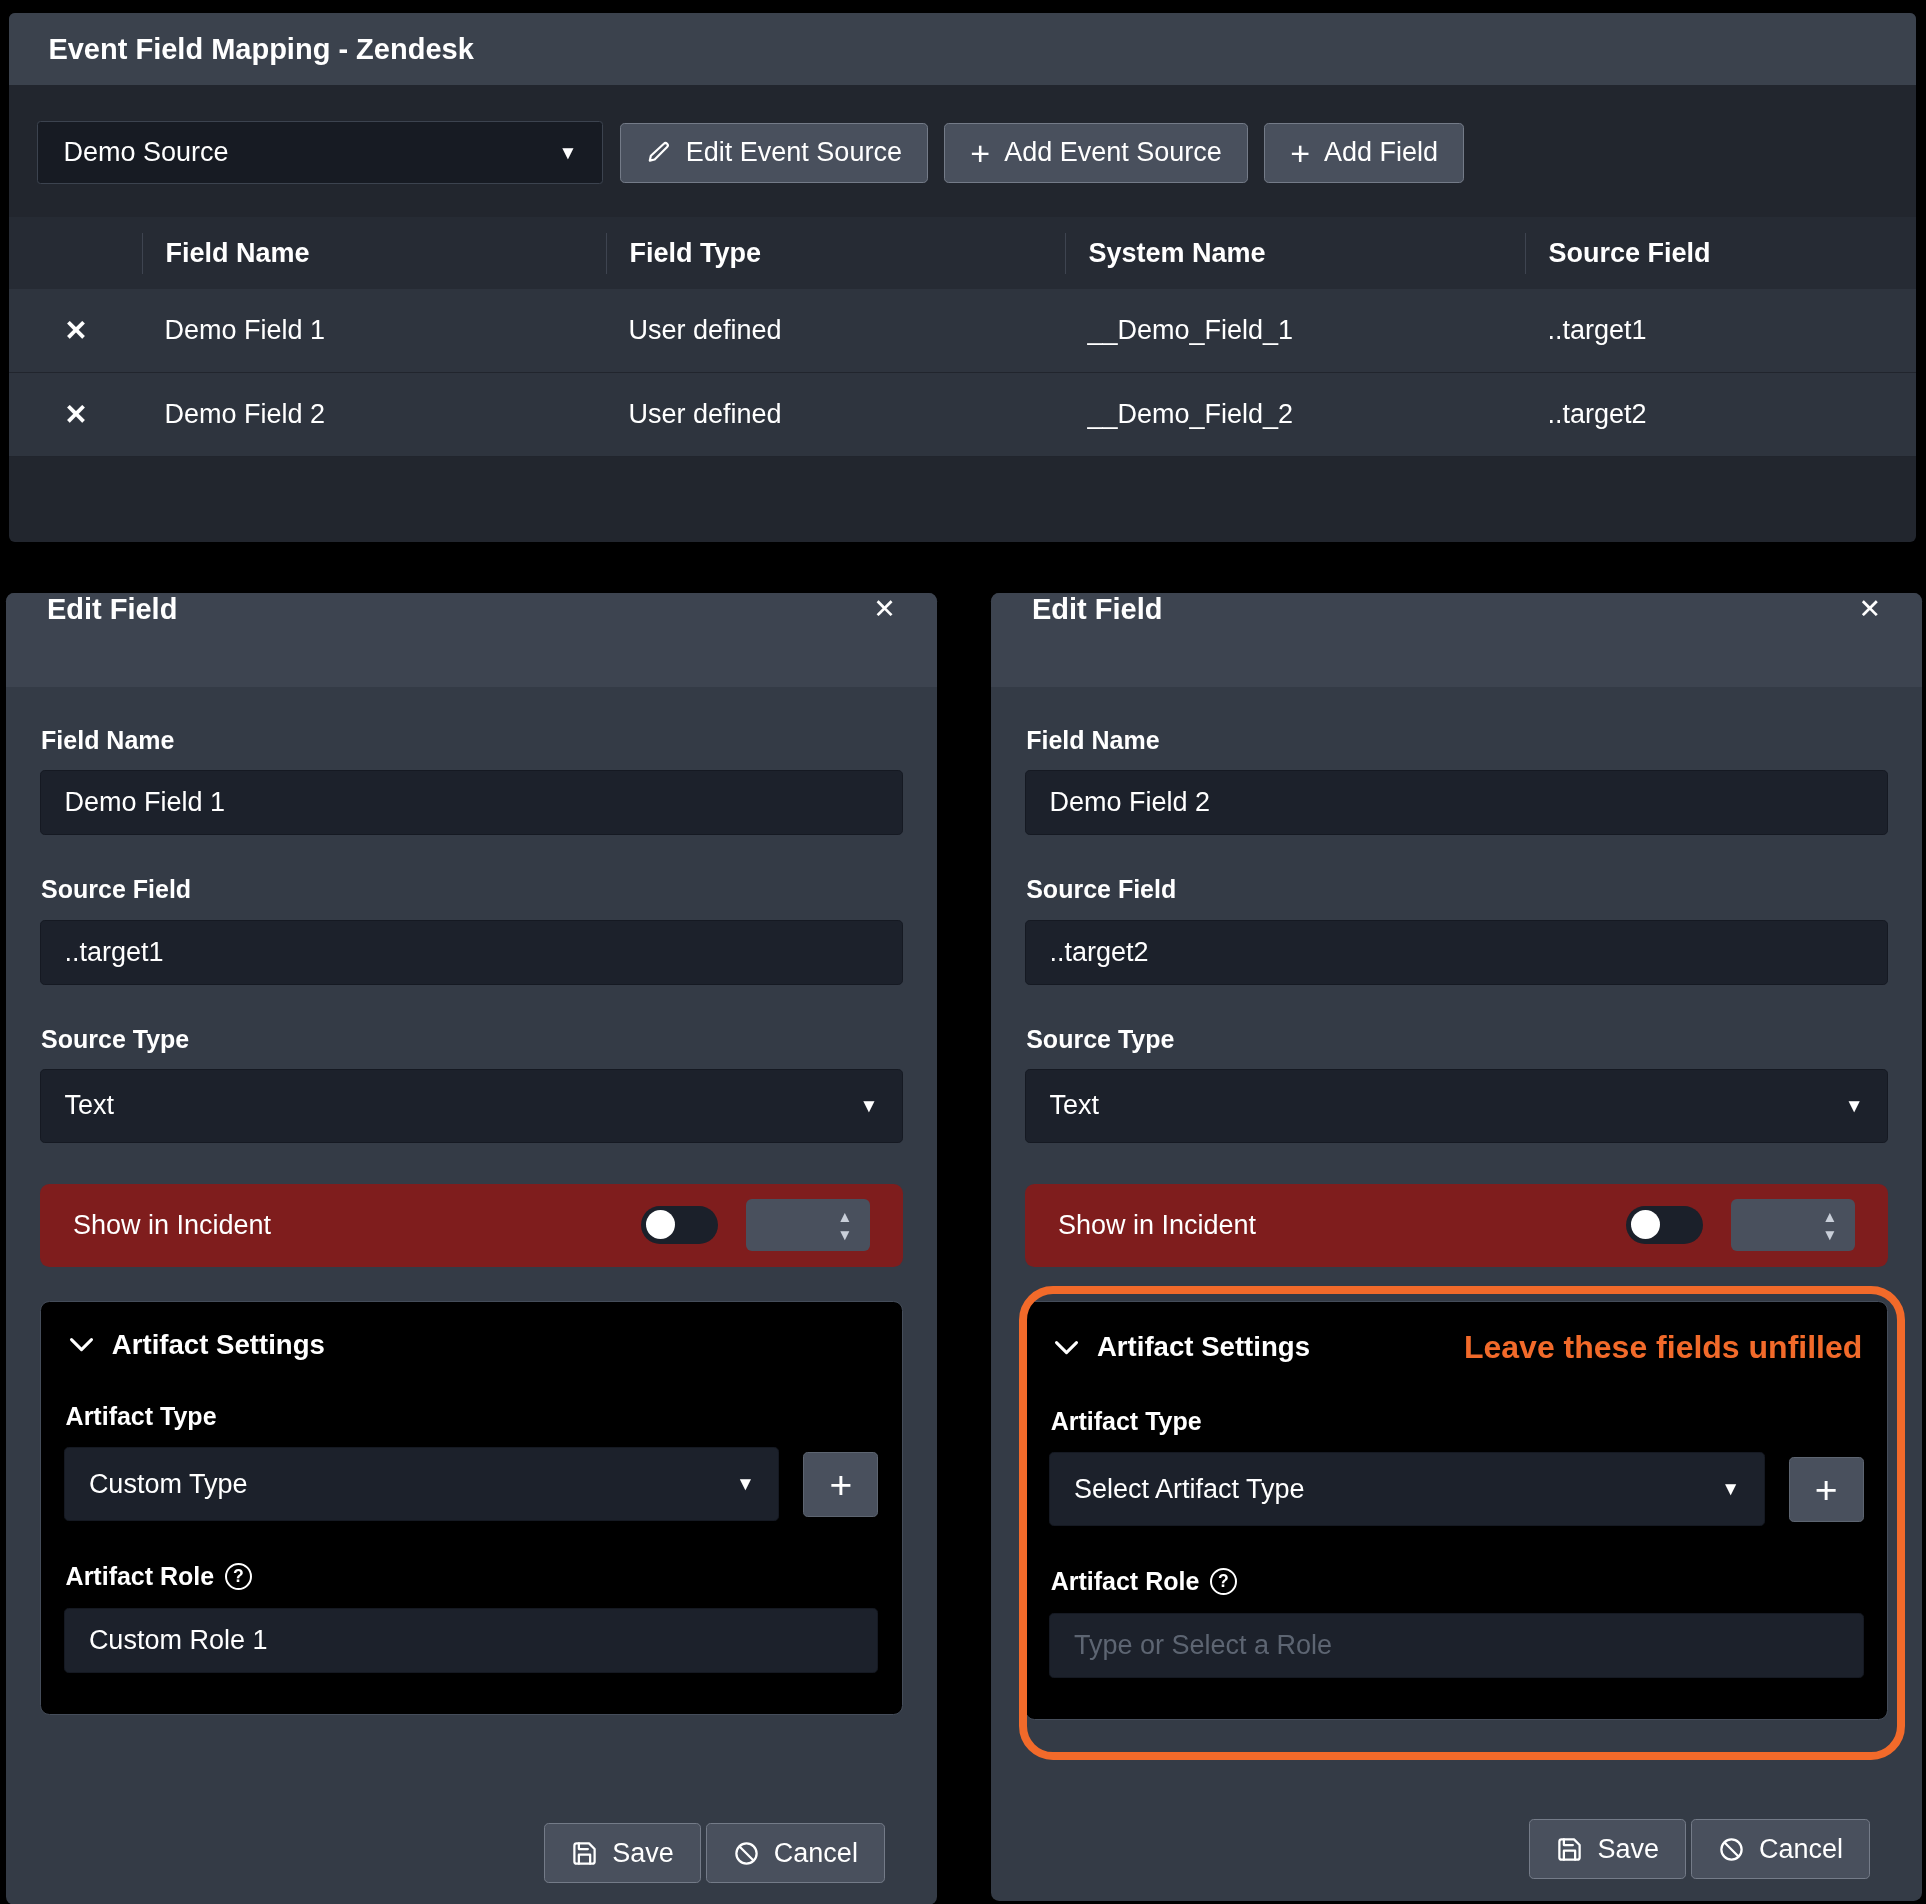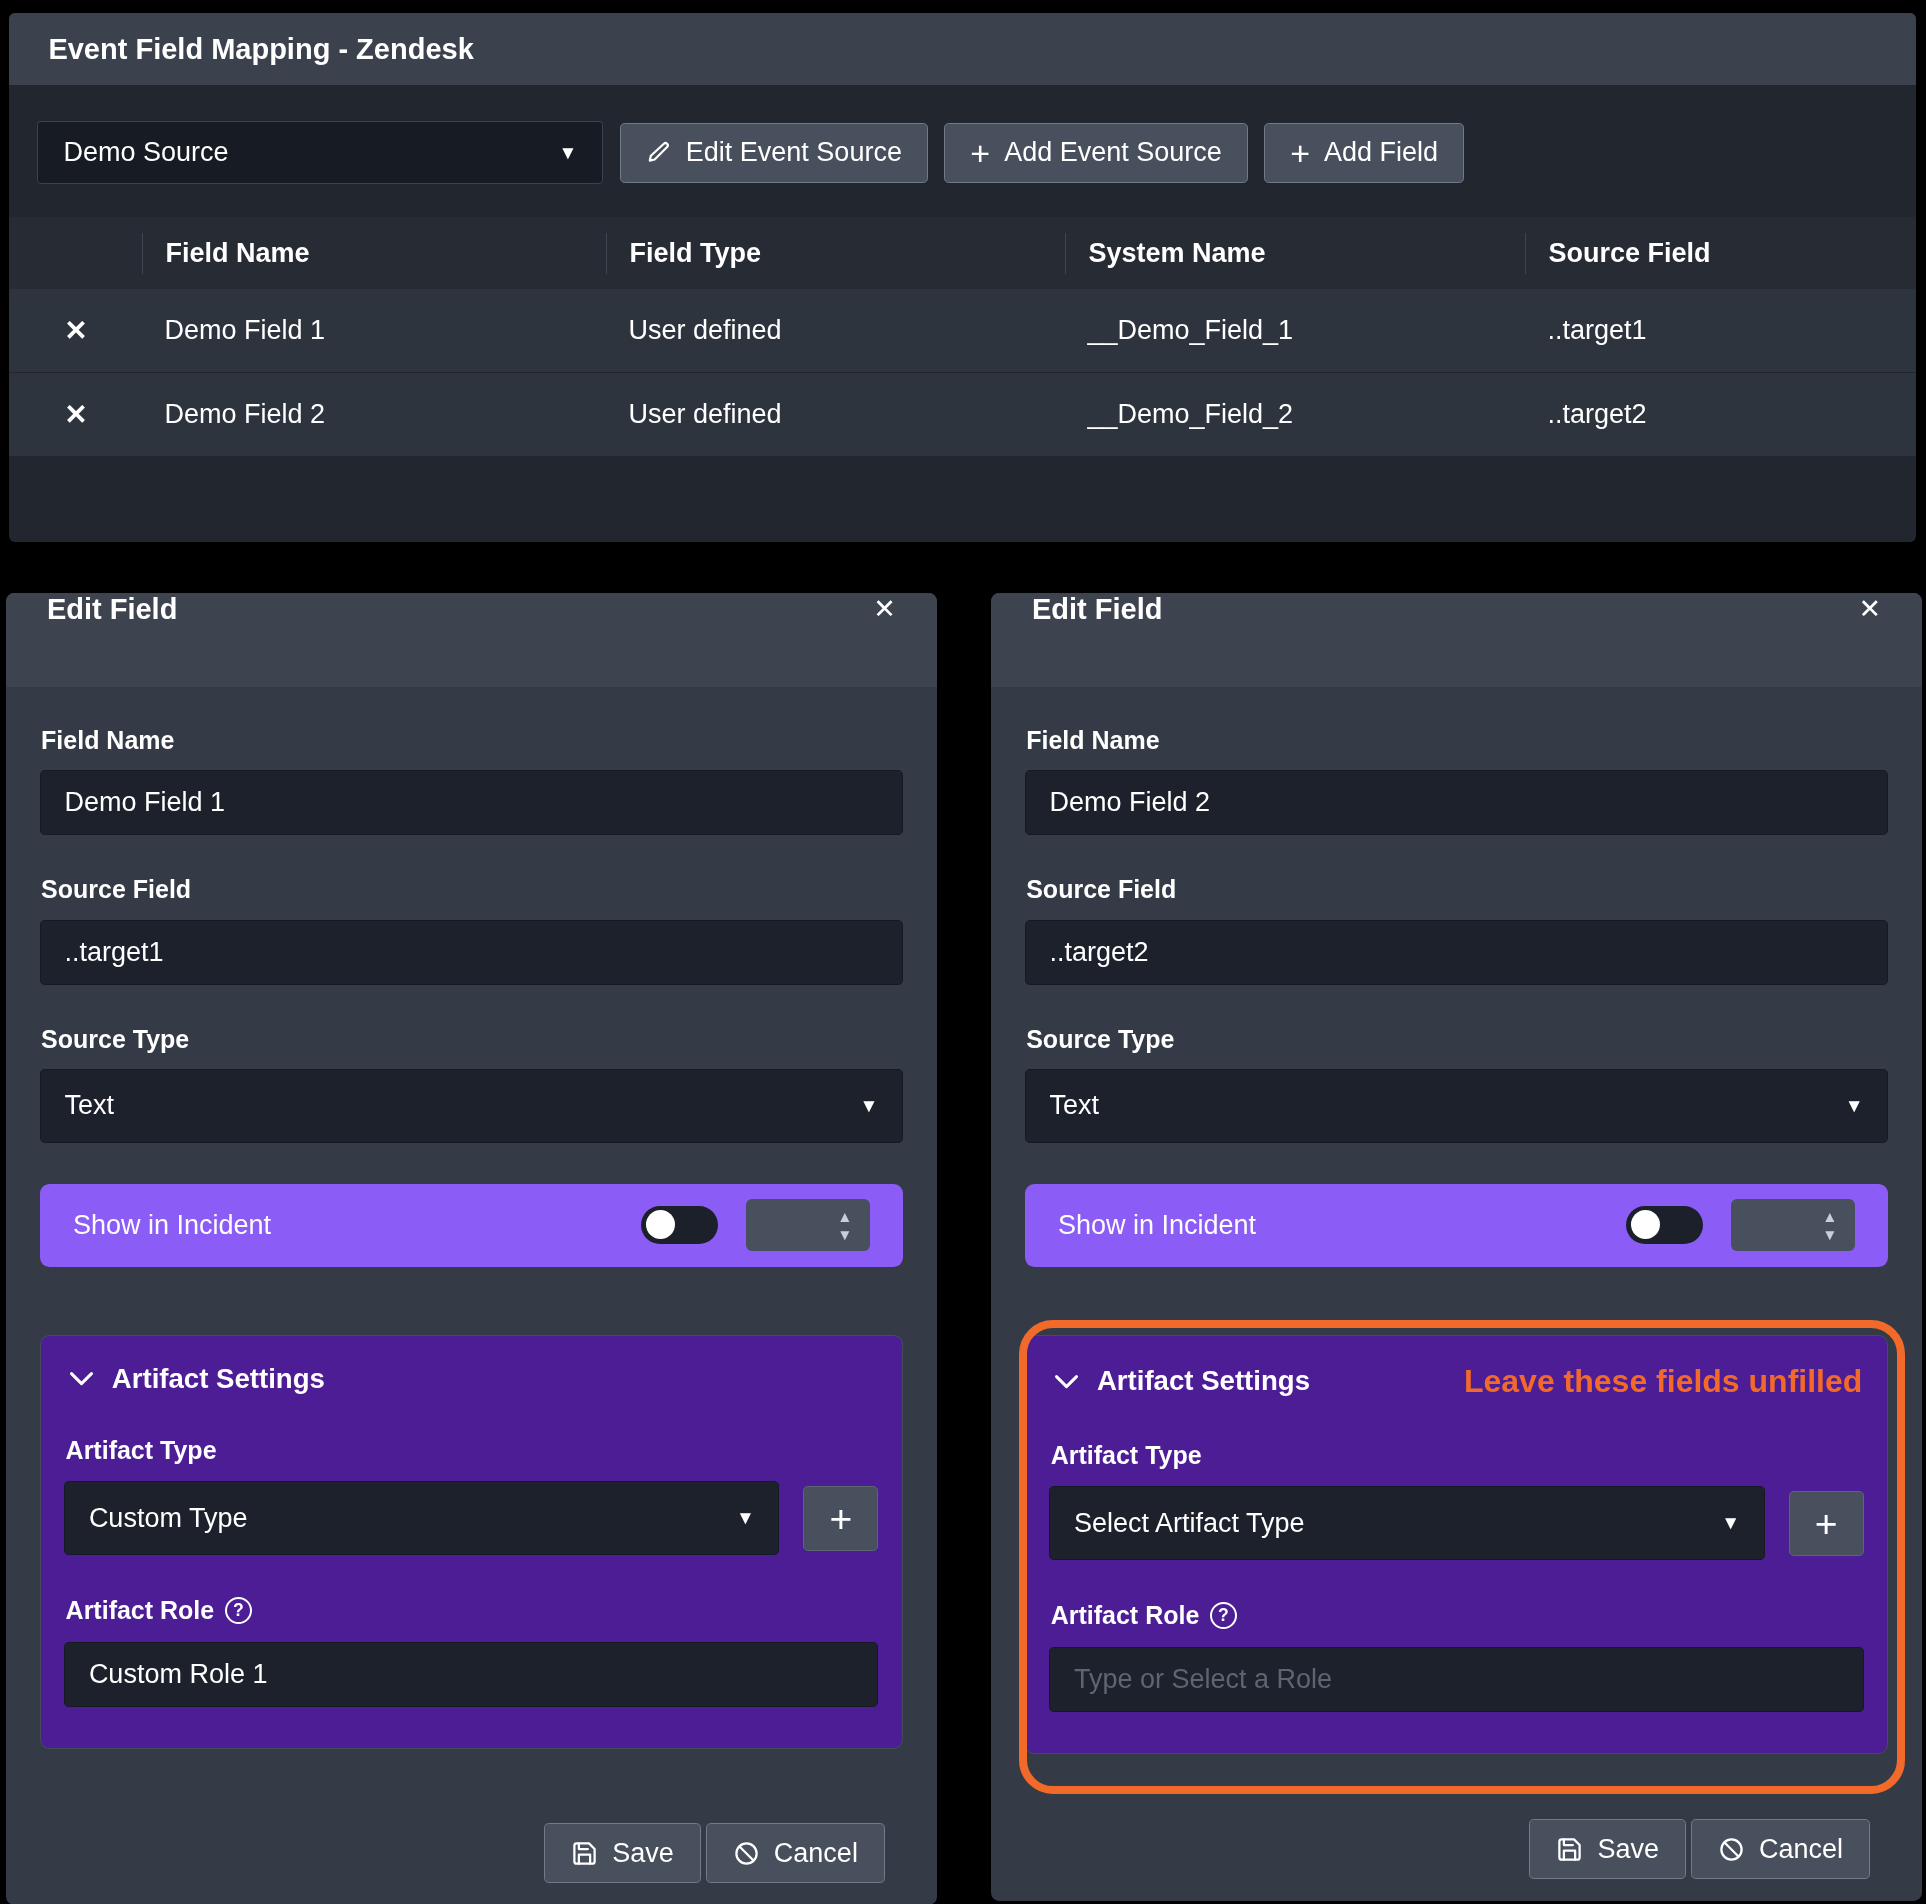--- a/index.html
+++ b/index.html
@@ -97,41 +97,41 @@
   }
   .text-input::placeholder { color: #5d6572; }
   .ui-select {
     width: 100%; height: 74px;
     background: #1c212b; border: 1.2px solid #151922; border-radius: 4.7px;
     display: flex; align-items: center; padding: 0 23.5px;
     font-size: 27px; cursor: pointer;
   }
 
   .incident-row {
-    margin-top: 41px; height: 83px; background: #8b5cf6; border-radius: 9.4px;
+    margin-top: 41px; height: 83px; background: #7f1d1d; border-radius: 9.4px;
     display: flex; align-items: center; padding: 0 33px; font-size: 27px;
   }
   .toggle {
     margin-left: auto; width: 77px; height: 38px; border-radius: 19px;
     background: #1b202a; position: relative; cursor: pointer; flex: none;
   }
   .toggle .knob {
     position: absolute; left: 4.7px; top: 4.1px; width: 29px; height: 29px;
     border-radius: 50%; background: #ffffff;
   }
   .stepper {
     margin-left: 28px; width: 124px; height: 52px; background: #49505d;
     border-radius: 5.9px; display: flex; align-items: center;
     justify-content: flex-end; padding-right: 17.6px; cursor: pointer; flex: none;
   }
   .stepper .arrows { display: flex; flex-direction: column; gap: 2.3px;
     font-size: 15.3px; line-height: 1; color: #c9cfd9; }
 
   .artifact-panel {
-    margin-top: 68px; background: #4c1d95; border: 1.2px solid #454d5a;
+    margin-top: 34px; background: #000000; border: 1.2px solid #454d5a;
     border-radius: 9.4px; padding: 27px 15.3px 41px 15.3px; position: relative;
   }
   .panel-heading {
     display: flex; align-items: center; gap: 17.6px; padding-left: 13px;
     font-size: 27.6px; font-weight: bold;
   }
   .panel-heading .chev { flex: none; display: block; }
   .inner-label { margin: 41px 0 16.4px 9.4px; }
   .type-row { display: flex; gap: 24px; align-items: center; padding: 0 8.2px; }
   .type-row .ui-select { flex: 1; }

